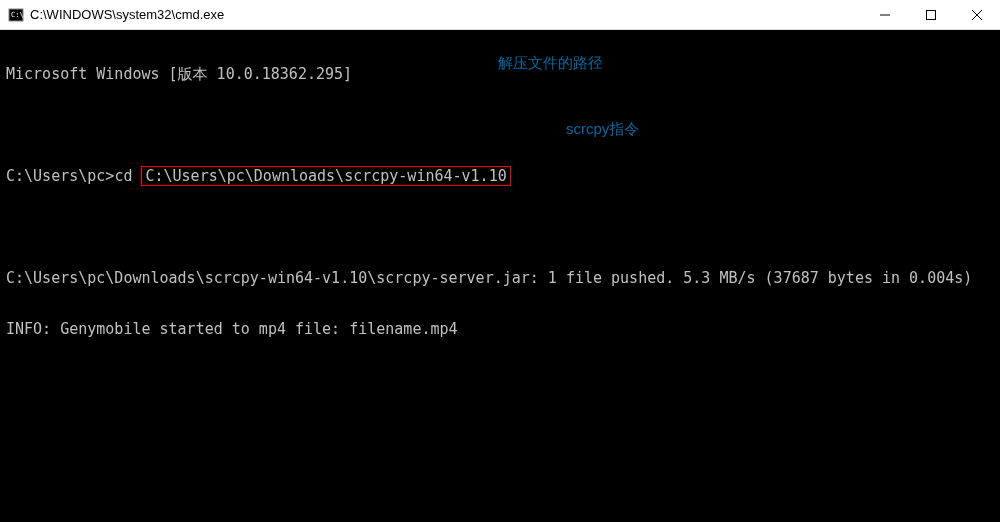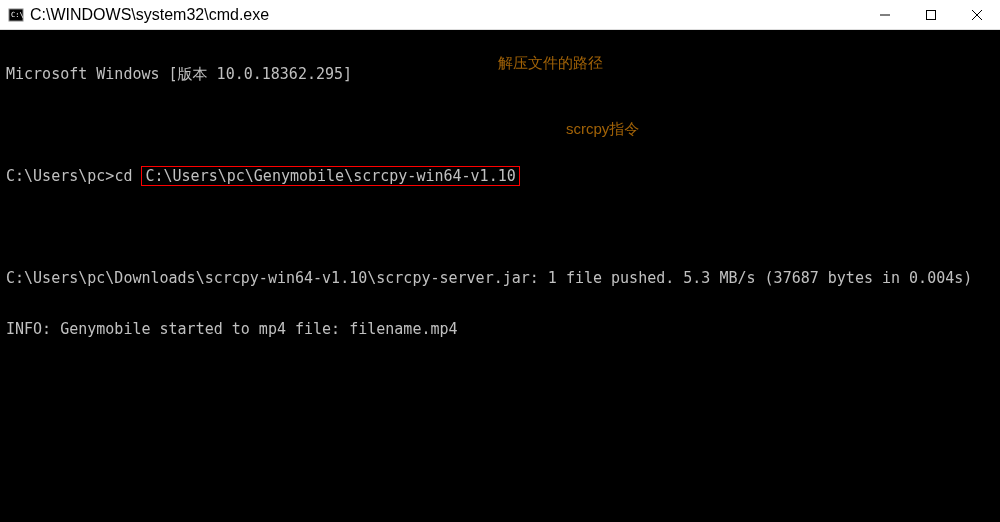--- a/index.html
+++ b/index.html
@@ -22,21 +22,21 @@
       width: 16px;
       height: 16px;
       margin-left: 8px;
       margin-right: 6px;
       display: flex;
       align-items: center;
       justify-content: center;
     }
     .titlebar-title {
       flex: 1;
-      font-size: 16px;
+      font-size: 13px;
       font-family: "Segoe UI", Tahoma, sans-serif;
       color: #000;
     }
     .window-controls {
       display: flex;
       height: 100%;
     }
     .window-control {
       width: 46px;
       height: 100%;
@@ -60,21 +60,21 @@
     .term-line {
       display: block;
       min-height: 17px;
     }
     .red-box {
       border: 1px solid #ff0000;
       padding: 0 3px;
     }
     .annotation {
       position: absolute;
-      color: #a16207;
+      color: #0369a1;
       font-size: 15px;
       font-family: "Microsoft YaHei", "SimSun", sans-serif;
     }
     svg { display: block; }
   </style>
 </head>
 <body>
 
 <div class="titlebar">
   <span class="titlebar-icon">
@@ -100,21 +100,21 @@
           <line x1="0" y1="0" x2="10" y2="10" stroke="#000" stroke-width="1"></line>
           <line x1="10" y1="0" x2="0" y2="10" stroke="#000" stroke-width="1"></line>
         </svg>
     </div>
   </div>
 </div>
 
 <div class="terminal">
   <span class="term-line">Microsoft Windows [版本 10.0.18362.295]</span>
   <span class="term-line"></span>
-  <span class="term-line"><span>C:\Users\pc&gt;</span><span>cd </span><span class="red-box">C:\Users\pc\Genymobile\scrcpy-win64-v1.10</span></span>
+  <span class="term-line"><span>C:\Users\pc&gt;</span><span>cd </span><span class="red-box">C:\Users\pc\Downloads\scrcpy-win64-v1.10</span></span>
   <span class="term-line"></span>
   <span class="term-line">C:\Users\pc\Downloads\scrcpy-win64-v1.10\scrcpy-server.jar: 1 file pushed. 5.3 MB/s (37687 bytes in 0.004s)</span>
   <span class="term-line">INFO: Genymobile started to mp4 file: filename.mp4</span>
   
   
   
   
   
 
   <span class="annotation" style="left:498px; top:24px;">解压文件的路径</span>

